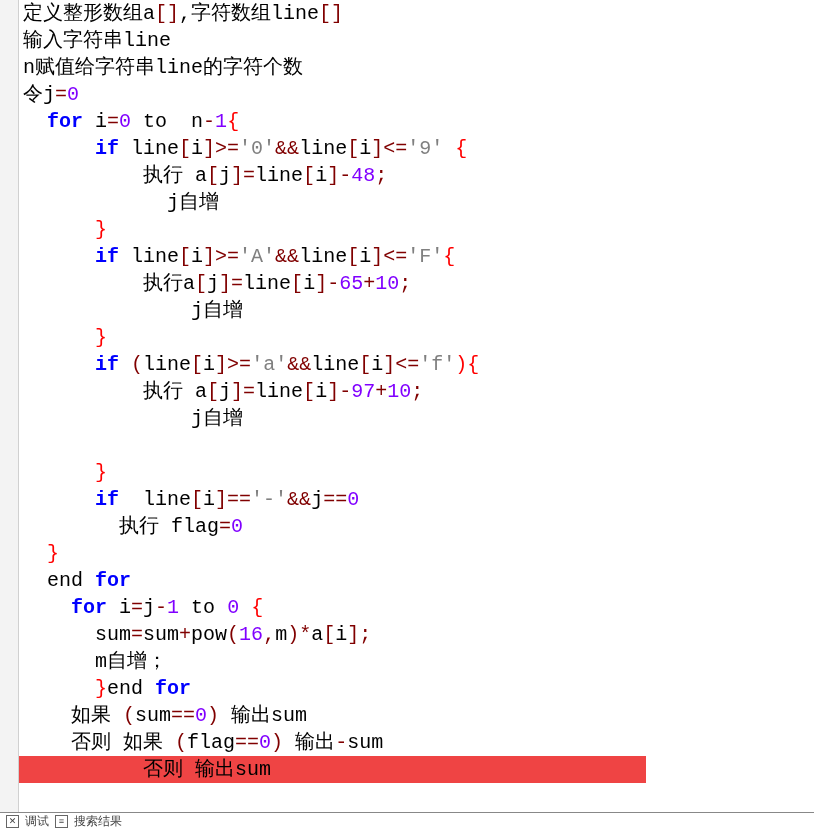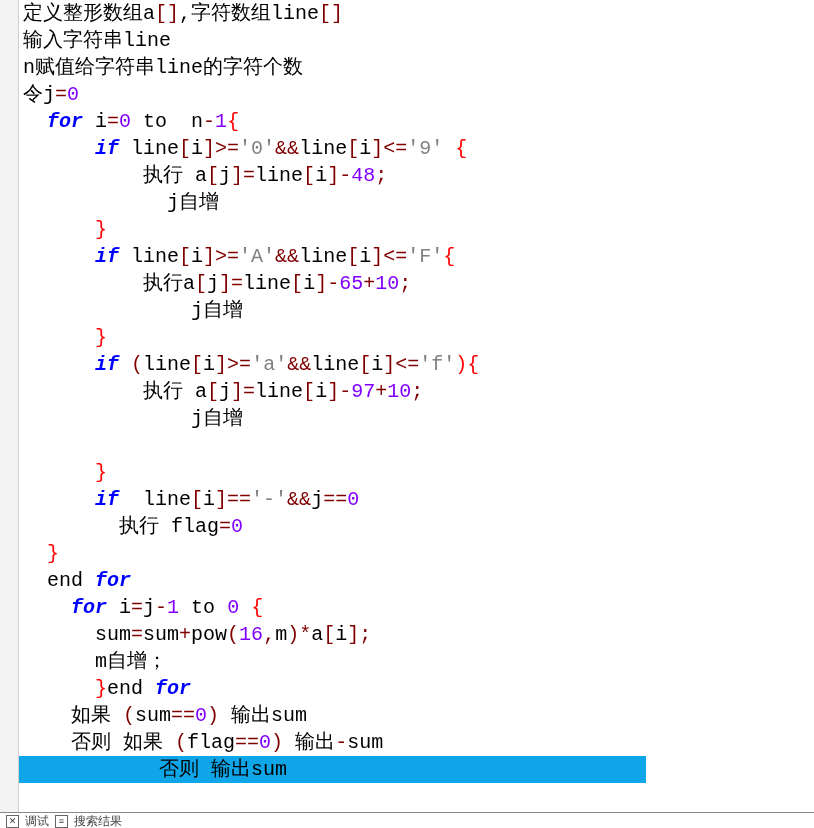--- a/index.html
+++ b/index.html
@@ -25,26 +25,26 @@
   }
   .code{
     padding-left:4px;
     white-space:pre;
     flex:1;
   }
   .line{
     height:27px;
   }
   .hl{
-    background:#0ea5e9;
+    background:#ef4444;
     display:block;
     margin-left:-4px;
-    padding-left:20px;
+    padding-left:4px;
   }
-  .kw{font-weight:bold;font-style:italic;}
+  .kw{font-weight:bold;}
   .blue{color:#0000ff;}
   .black{color:#000000;}
   .maroon{color:#800000;}
   .purple{color:#8000ff;}
   .red{color:#ff0000;}
   .grey{color:#808080;}
   .tabbar{
     border-top:1px solid #888;
     height:16px;
     font-family:"Microsoft YaHei","SimSun",sans-serif;

